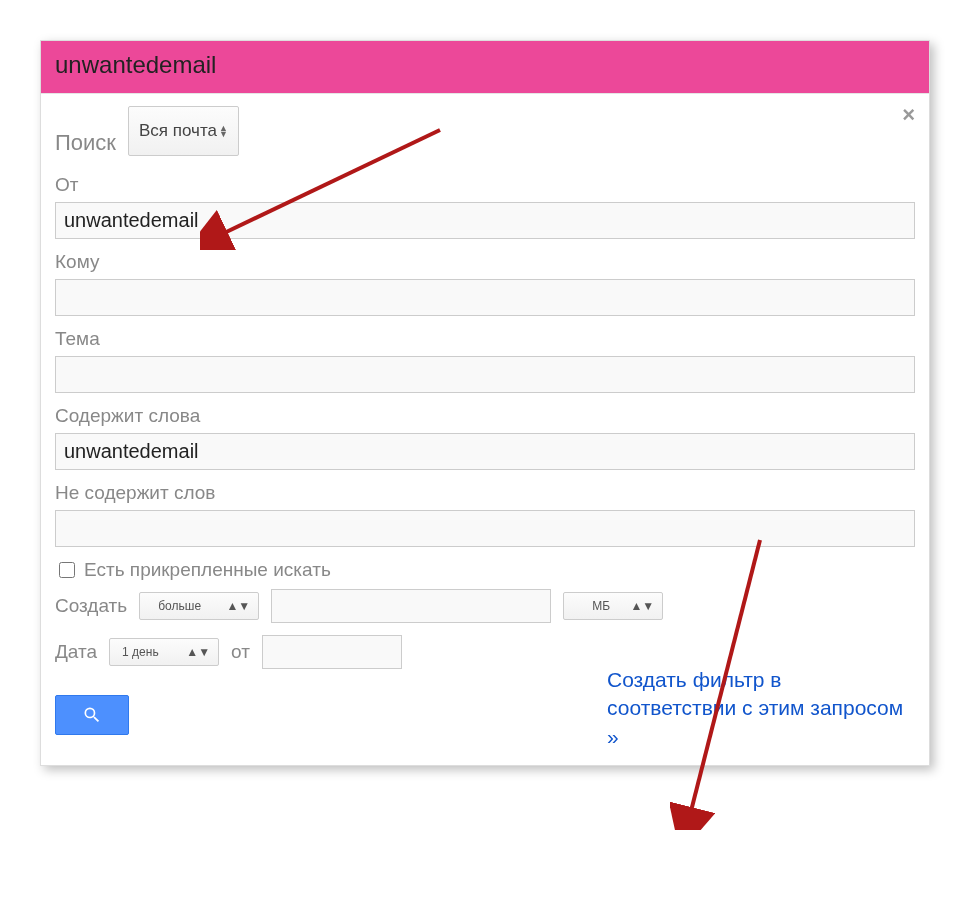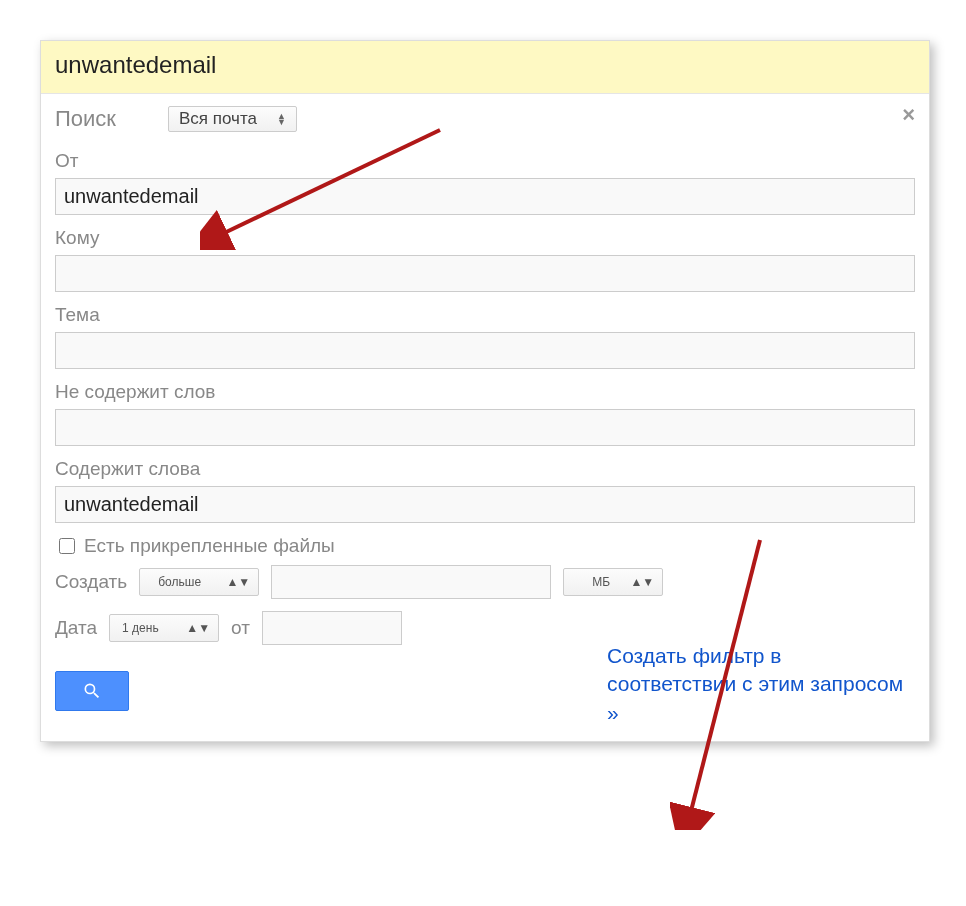--- a/index.html
+++ b/index.html
@@ -8,21 +8,21 @@
     font-family: Arial, Helvetica, sans-serif;
     background: #fff;
     width: 966px; height: 906px;
   }
   .panel {
     position: absolute;
     left: 40px; top: 40px;
     width: 890px;
     border: 1px solid #ddd;
     box-shadow: 4px 4px 10px rgba(0,0,0,0.25);
-    background: #fef9c3;
+    background: #ec4899;
   }
   .panel-header {
     padding: 10px 14px 14px 14px;
     border-bottom: 1px solid #e5e5e5;
     font-size: 24px;
     color: #222;
   }
   .panel-body {
     padding: 12px 14px 18px 14px;
     position: relative;
@@ -47,30 +47,29 @@
   .search-row {
     display: flex;
     align-items: flex-end;
     gap: 12px;
     margin-bottom: 18px;
   }
   .search-row .label { margin-bottom: 0; font-size: 22px; }
   .select-btn {
     display: inline-flex;
     align-items: center;
-    gap: 20px;
+    gap: 2px;
     border: 1px solid #ccc;
     background: linear-gradient(#fcfcfc, #f1f1f1);
-    padding: 2px 10px;
+    padding: 14px 10px;
     font-size: 17px;
     color: #444;
     border-radius: 2px;
     cursor: pointer;
     white-space: nowrap;
-    margin-left: 40px;
   }
   .select-btn .updown {
     display: inline-flex; flex-direction: column; line-height: 6px; font-size: 9px; color: #666;
   }
   input[type="text"].field {
     width: 100%;
     border: 1px solid #ccc;
     background: #f9f9f9;
     font-size: 20px;
     padding: 6px 8px;
@@ -166,32 +165,32 @@
       <div class="label">Кому</div>
       <input type="text" class="field" value="" style="">
     </div>
 
     <div class="row">
       <div class="label">Тема</div>
       <input type="text" class="field" value="" style="">
     </div>
 
     <div class="row">
+      <div class="label">Содержит слова</div>
+      <input type="text" class="field" value="unwantedemail" style="">
+    </div>
+
+    <div class="row">
       <div class="label">Не содержит слов</div>
       <input type="text" class="field" value="" style="">
     </div>
 
-    <div class="row">
-      <div class="label">Содержит слова</div>
-      <input type="text" class="field" value="unwantedemail" style="">
-    </div>
-
     <div class="check-row">
       <input type="checkbox" style="">
-      <span>Есть прикрепленные файлы</span>
+      <span>Есть прикрепленные искать</span>
     </div>
 
     <div class="size-row row">
       <span class="label" style="margin-bottom:0;">Создать</span>
       <span class="select-mid">
         <span>больше</span>
         <span class="updown"><span>▲</span><span>▼</span></span>
       </span>
       <input type="text" class="num-field" value="" style="">
       <span class="select-mid small">

